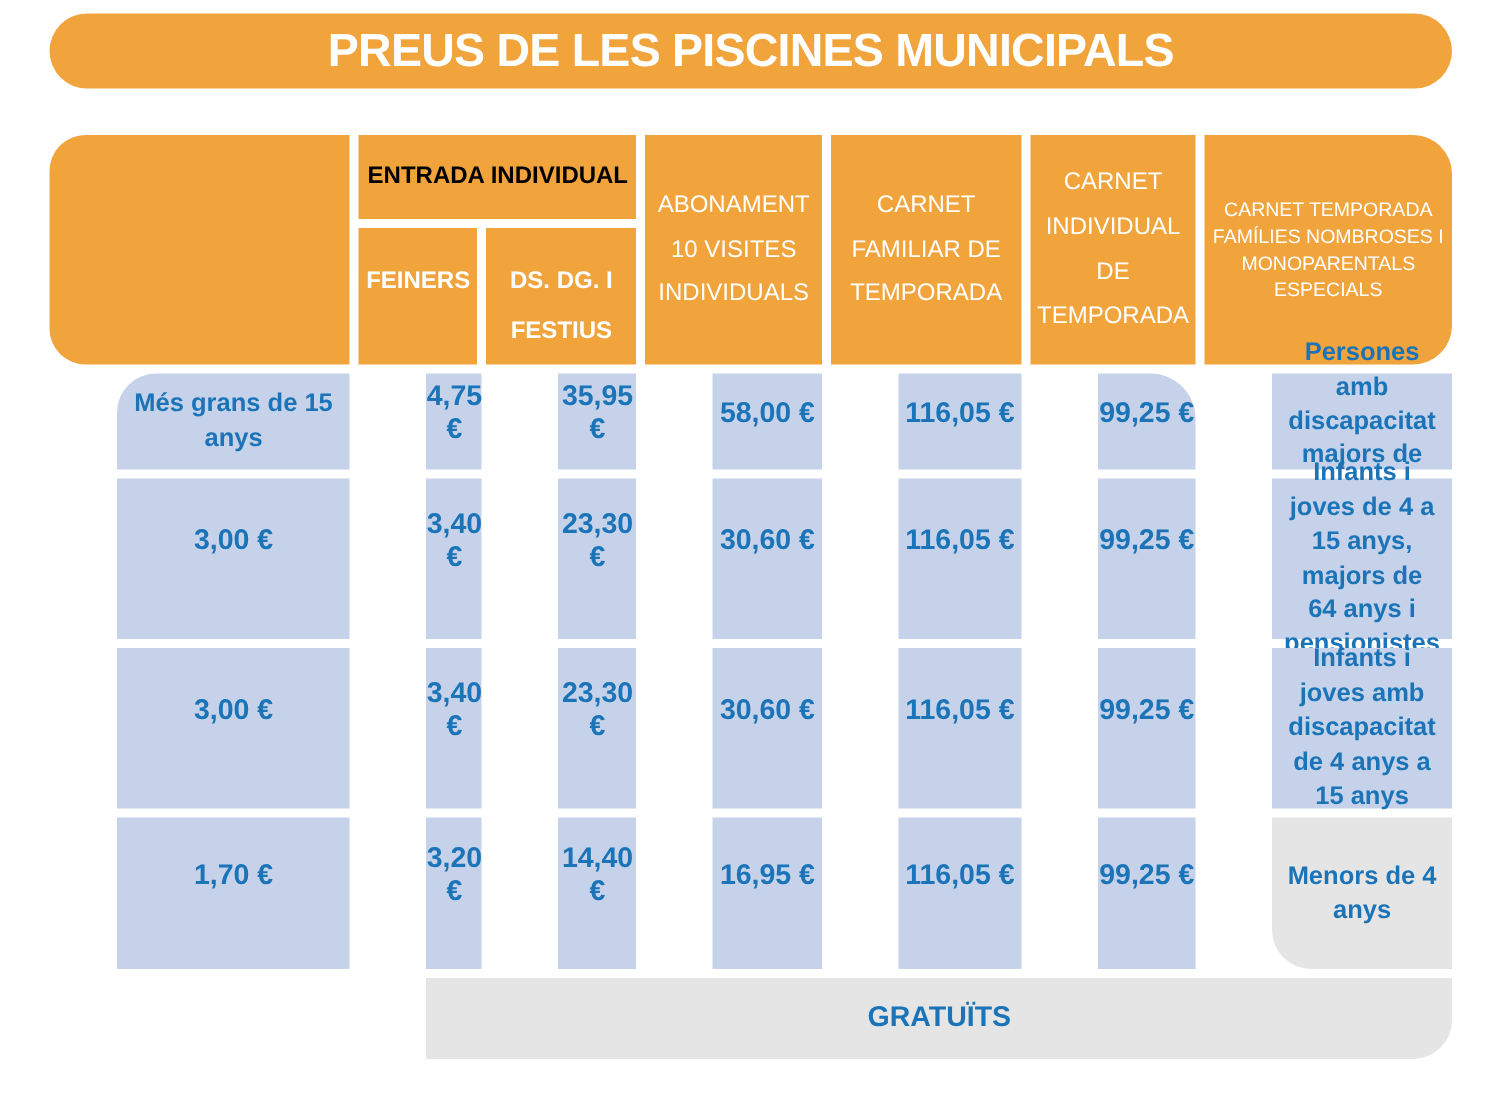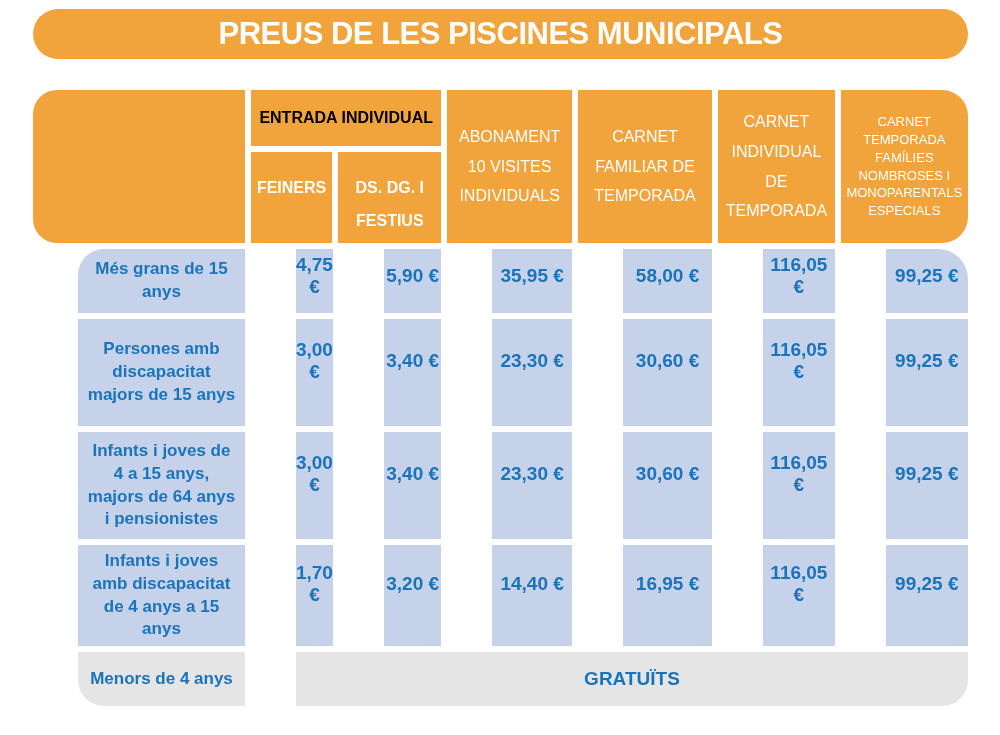--- a/index.html
+++ b/index.html
@@ -76,21 +76,20 @@
     <div class="h-sub">DS. DG. I FESTIUS</div>
   </div>
 
   <div class="hcell">ABONAMENT 10 VISITES INDIVIDUALS</div>
   <div class="hcell">CARNET FAMILIAR DE TEMPORADA</div>
   <div class="hcell">CARNET INDIVIDUAL DE TEMPORADA</div>
   <div class="hcell h-last">CARNET TEMPORADA FAMÍLIES NOMBROSES I MONOPARENTALS ESPECIALS</div>
 
   <div class="cell lbl tl">Més grans de 15 anys</div>
   <div class="cell val v1">4,75 €</div>
-  <div class="cell val v1">5,90 €</div>
   <div class="cell val v1">35,95 €</div>
   <div class="cell val v1">58,00 €</div>
   <div class="cell val v1">116,05 €</div>
   <div class="cell val v1 tr">99,25 €</div>
 
   <div class="cell lbl">Persones amb discapacitat majors de 15 anys</div>
   <div class="cell val vtall">3,00 €</div>
   <div class="cell val vtall">3,40 €</div>
   <div class="cell val vtall">23,30 €</div>
   <div class="cell val vtall">30,60 €</div>

